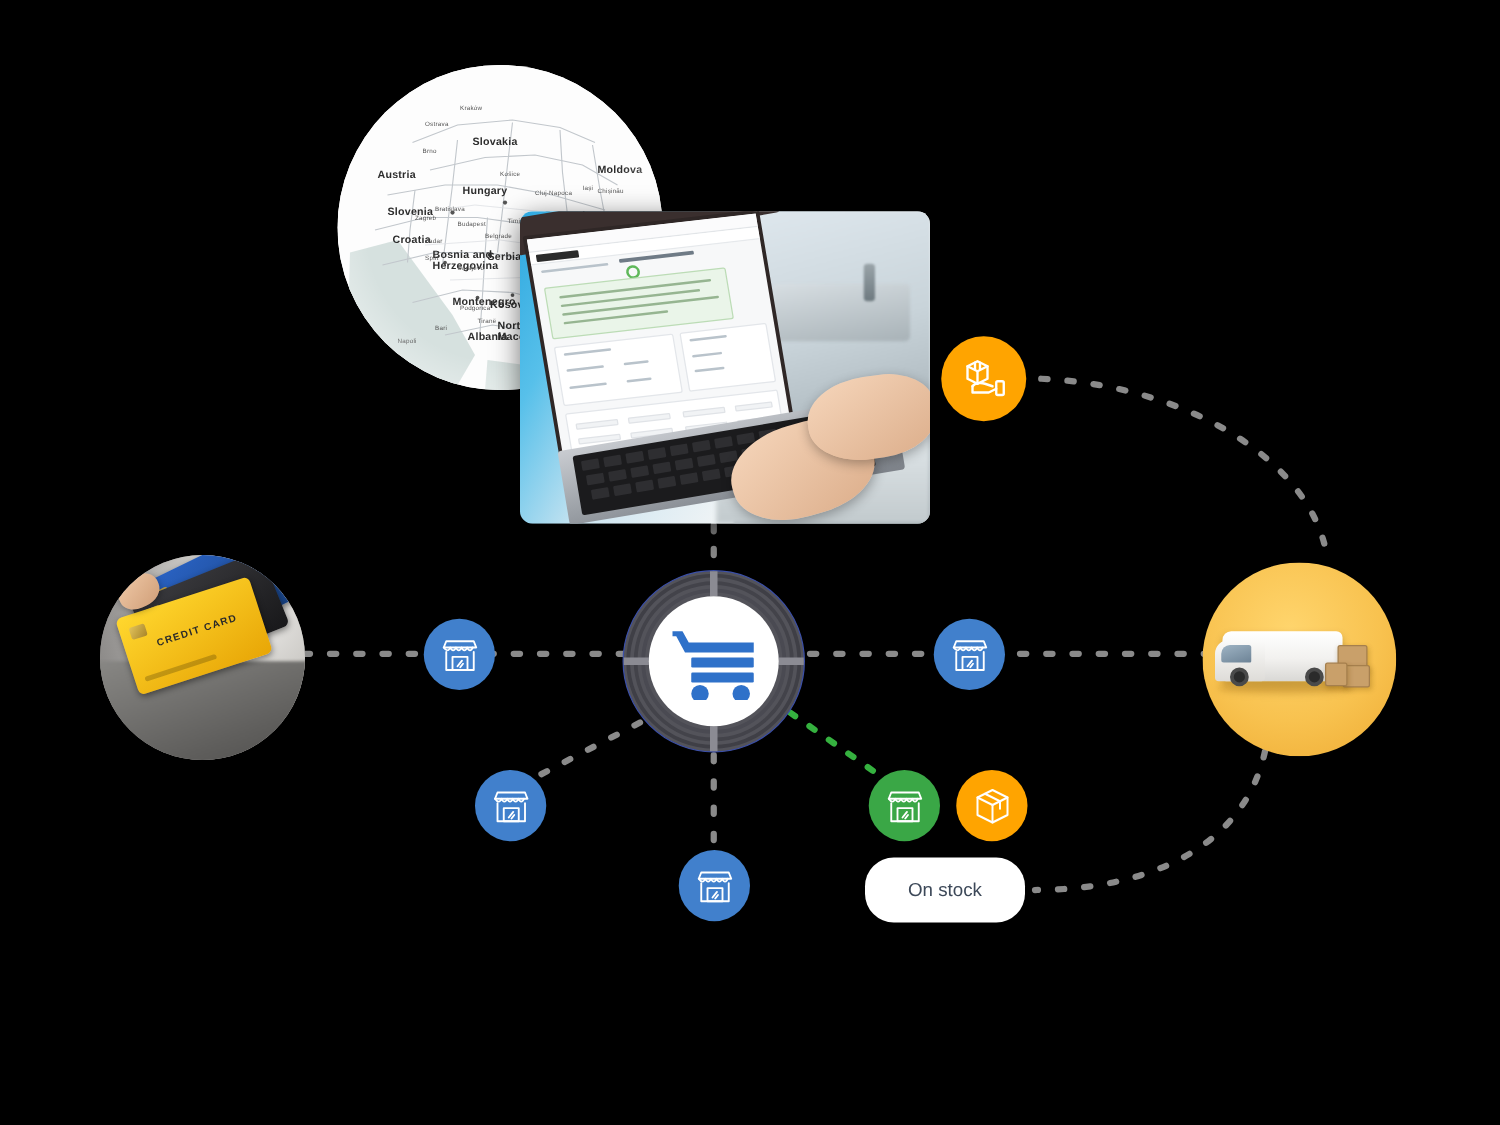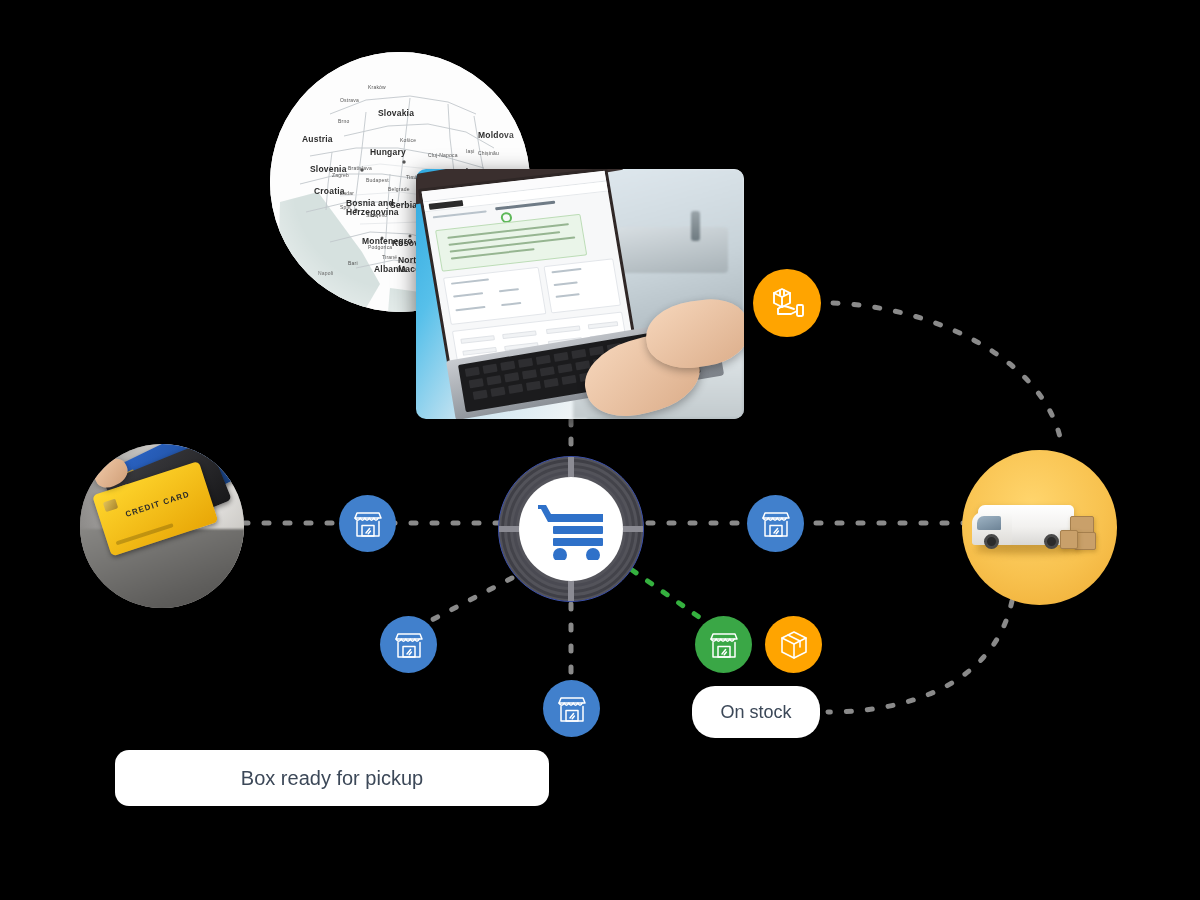--- a/index.html
+++ b/index.html
@@ -216,21 +216,21 @@
   }
   .hub-tick { position:absolute; background:#8b8b93; }
 
   
   .pill {
     position:absolute; background:#fff; border-radius:12px;
     display:flex; align-items:center; justify-content:center;
     color:#3c4858; box-shadow:0 2px 8px rgba(0,0,0,.25);
   }
   #pill-pickup { left:115px; top:750px; width:434px; height:56px; font-size:20px; border-radius:14px; }
-  #pill-stock  { left:692px; top:686px; width:128px; height:52px; font-size:18px; border-radius:23px; }
+  #pill-stock  { left:692px; top:686px; width:128px; height:52px; font-size:15px; border-radius:23px; }
 </style>
 </head>
 <body>
 
 <div id="stage">
 
   <svg id="connectors" viewBox="0 0 1200 900">
 
     <line x1="243" y1="523" x2="500" y2="523" stroke="#8a8a8a" stroke-width="5" stroke-linecap="round" stroke-dasharray="5 16"></line>
 
@@ -556,20 +556,17 @@
           <path d="M3 7 L11 7 L16 16 L68 16 L68 24 L13 24 L6 11 L3 11 Z"></path>
           <rect x="18" y="28" width="50" height="8" rx="1"></rect>
           <rect x="18" y="40" width="50" height="8" rx="1"></rect>
           <circle cx="25" cy="57" r="7"></circle>
           <circle cx="58" cy="57" r="7"></circle>
         </g>
       </svg>
     </div>
   </div>
 
-  <div id="pill-pickup" class="pill">
-    <span>Box ready for pickup</span>
-  </div>
   <div id="pill-stock" class="pill">
     <span>On stock</span>
   </div>
 
 </div>
 
 </body></html>

